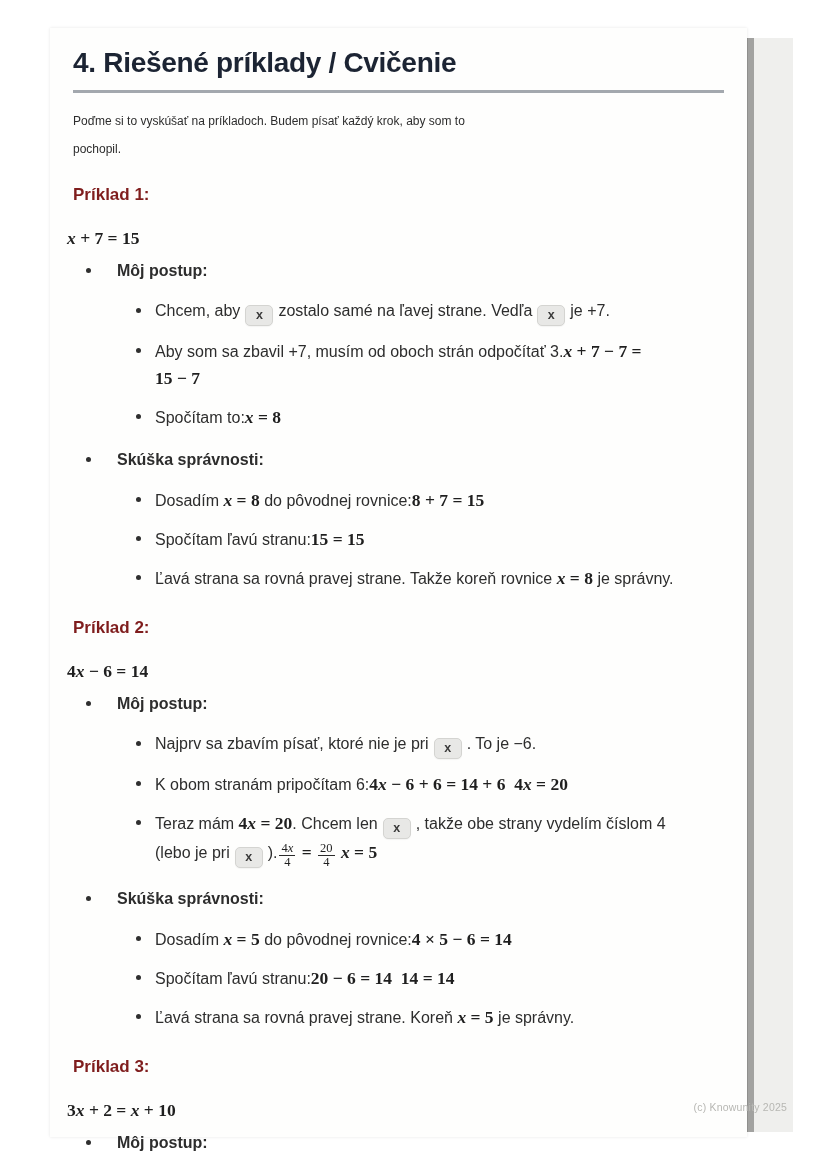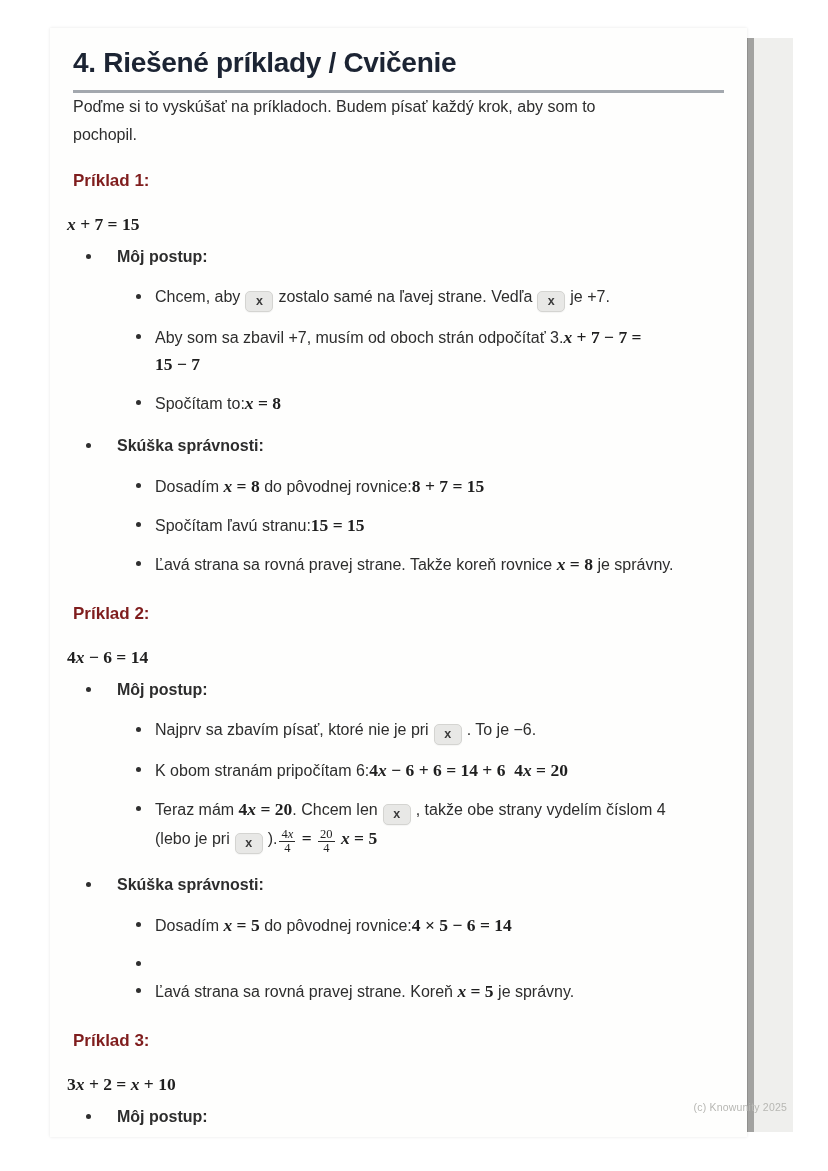--- a/index.html
+++ b/index.html
@@ -13,21 +13,21 @@
   .page{
     position:absolute;left:50px;top:28px;width:697px;height:1109px;
     background:#fefefd;box-shadow:0 0 3px rgba(0,0,0,.10);
   }
   .content{padding:19px 23px 0 23px;}
   .title{
     margin:0;font-size:28px;line-height:32px;font-weight:700;
     color:var(--title,#1c2433);letter-spacing:-.3px;
   }
   .rule{height:3px;background:var(--rule,#a3a8ae);margin-top:11px;}
-  .p{font-size:16px;line-height:28px;text-align:justify;}
+  .p{font-size:12px;line-height:28px;text-align:justify;margin-top:14px;}
   .heading{font-size:17px;line-height:24px;font-weight:700;margin-top:22px;color:#7f1d1d;}
   .p + .heading{margin-top:20px;}
   .math-line{margin-top:18px;line-height:26px;margin-left:-6px;}
   .math{font-family:"Liberation Serif","DejaVu Serif",serif;font-size:17.5px;color:#1f1f1f;font-weight:bold;}
   .math i{font-style:italic;}
   .row{display:flex;align-items:flex-start;margin-top:12px;font-size:16px;line-height:26px;}
   .row.l1{padding-left:13px;font-weight:700;gap:12px;}
   .row.l2{padding-left:63px;}
   .math-line + .l1{margin-top:6px;}
   .l1 + .l2{margin-top:14px;}
@@ -131,20 +131,21 @@
         <div class="row l1">
           <span class="bullet"></span>
           <span class="licontent"><span class="bold">Skúška správnosti:</span></span>
         </div>
         <div class="row l2">
           <span class="bullet"></span>
           <span class="licontent"><span>Dosadím </span><span class="math"><i>x</i> = 5</span><span> do pôvodnej rovnice:</span><span class="math">4 × 5 − 6 = 14</span></span>
         </div>
         <div class="row l2">
           <span class="bullet"></span>
+          <span class="licontent"><span>Spočítam ľavú stranu:</span><span class="math">20 − 6 = 14&nbsp; 14 = 14</span></span>
         </div>
         <div class="row l2">
           <span class="bullet"></span>
           <span class="licontent"><span>Ľavá strana sa rovná pravej strane. Koreň </span><span class="math"><i>x</i> = 5</span><span> je správny.</span></span>
         </div>
         <div class="heading">Príklad 3:</div>
         <div class="math-line"><span class="math">3<i>x</i> + 2 = <i>x</i> + 10</span></div>
         <div class="row l1">
           <span class="bullet"></span>
           <span class="licontent"><span class="bold">Môj postup:</span></span>

